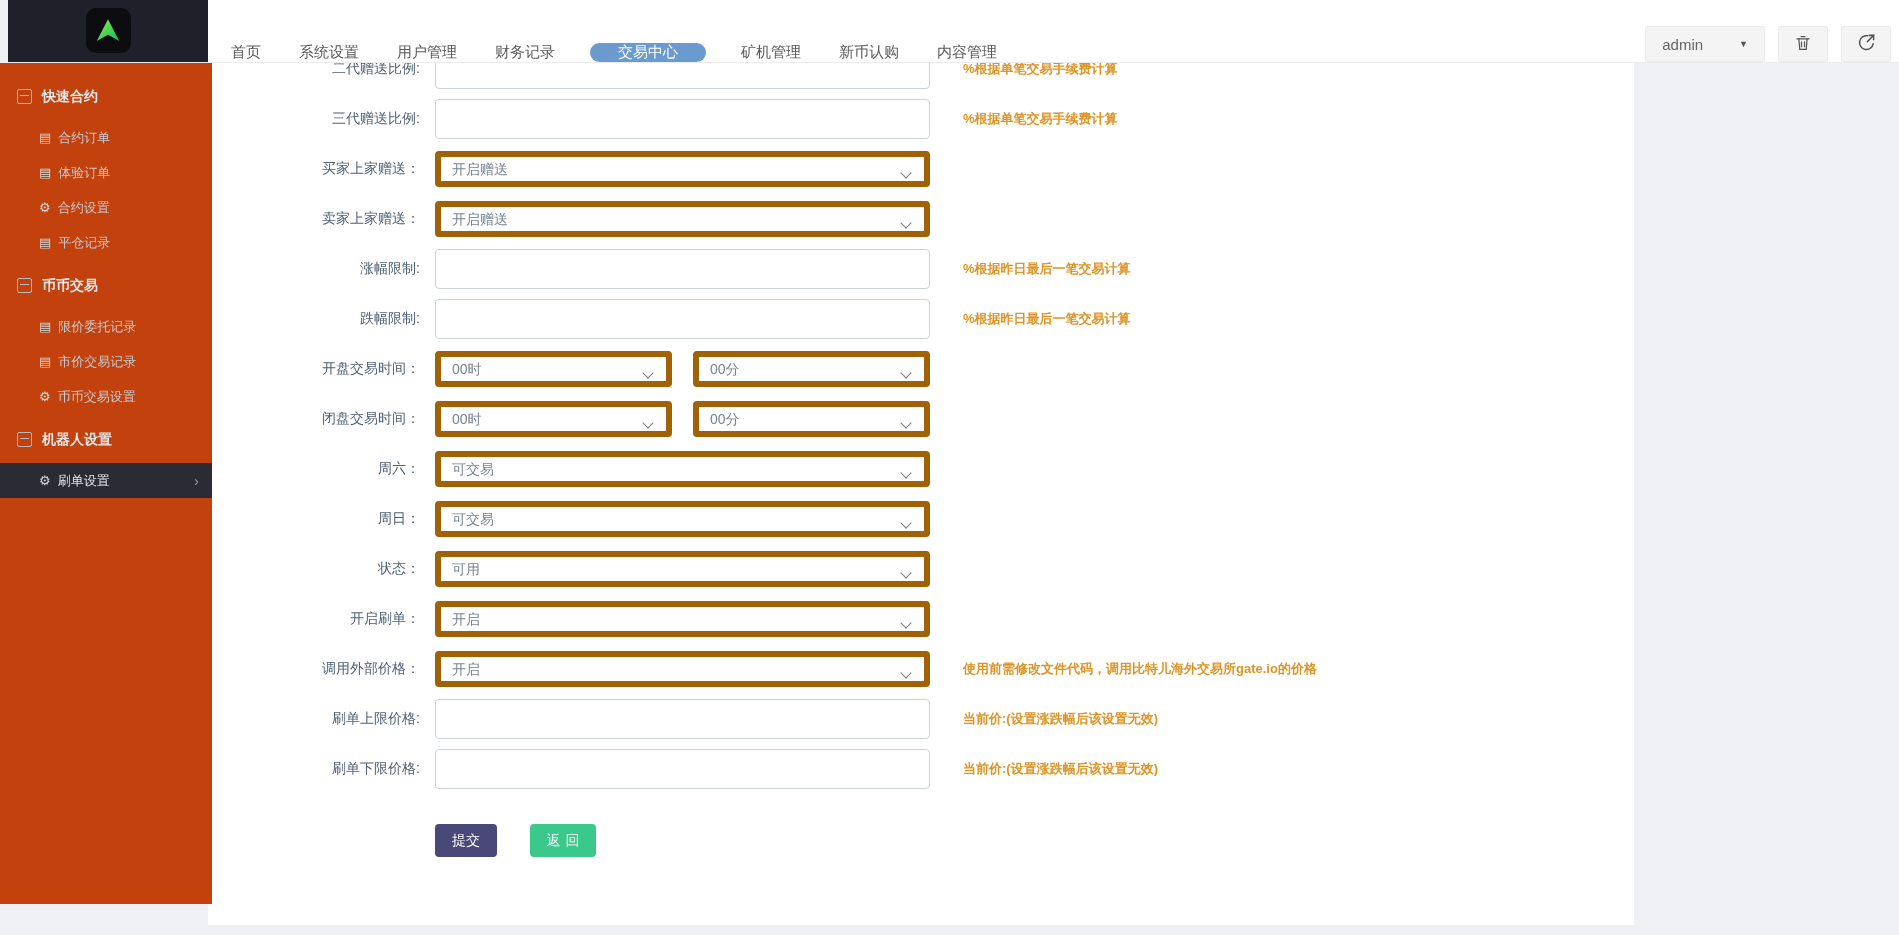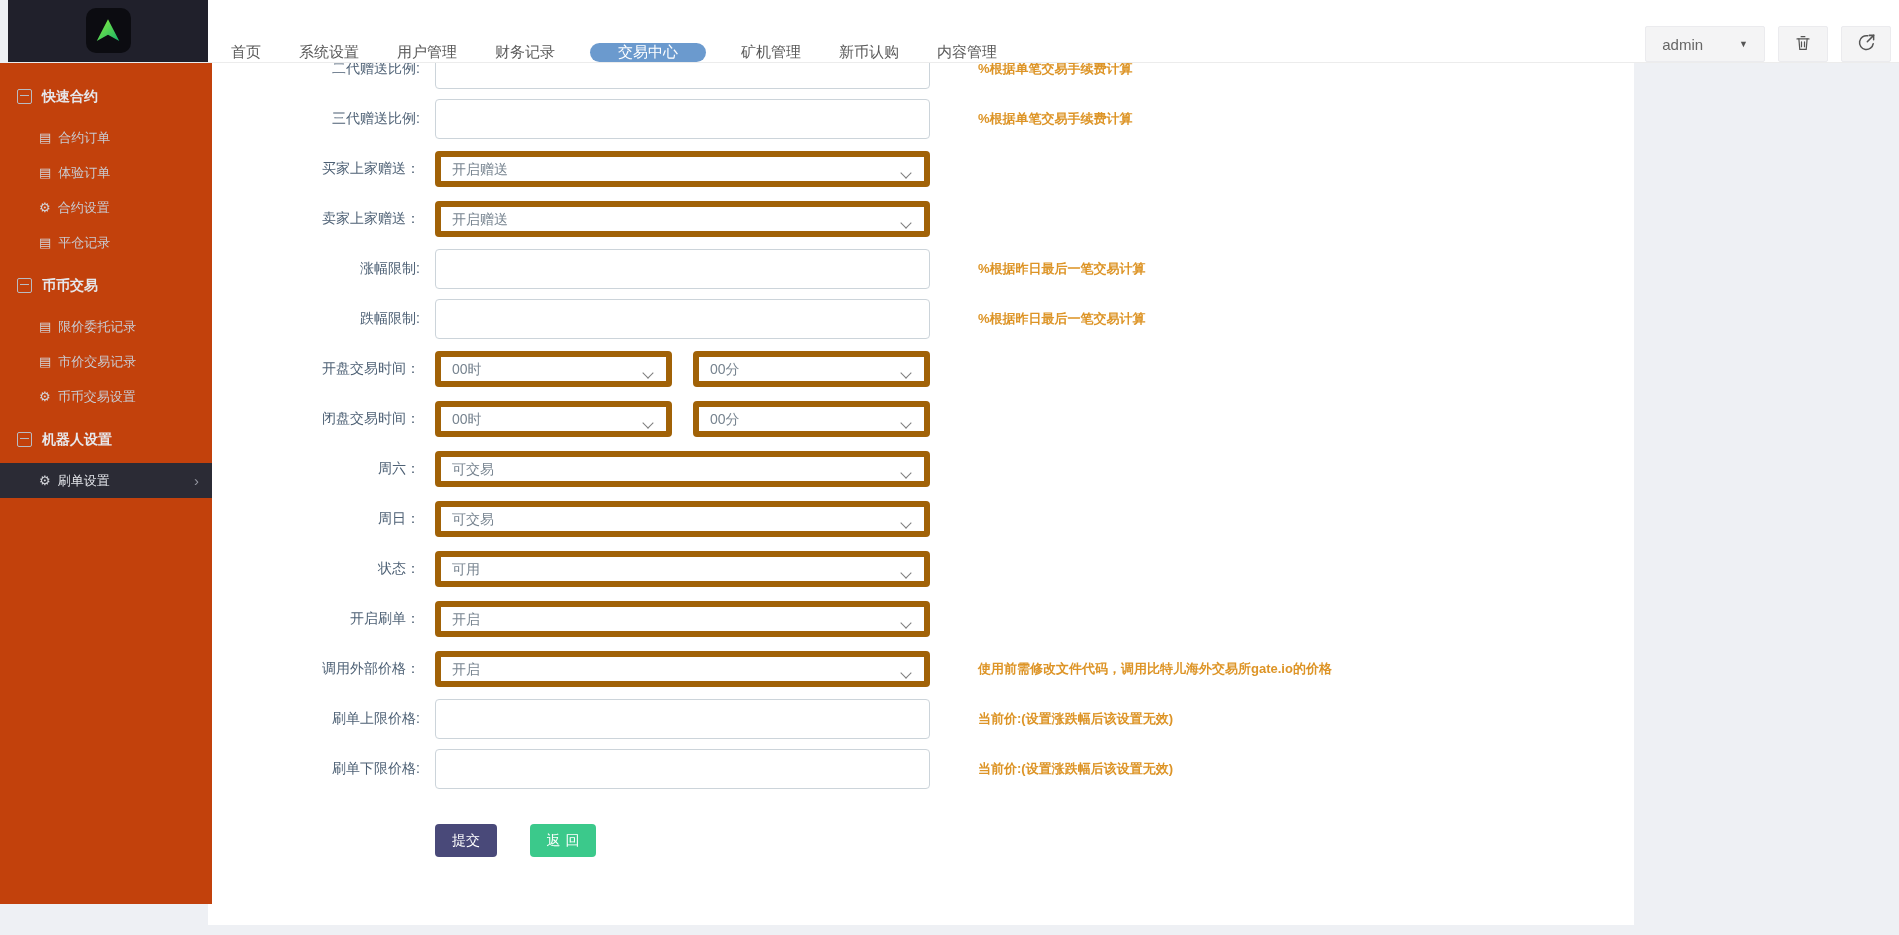--- a/index.html
+++ b/index.html
@@ -44,21 +44,21 @@
   .f-input{width:100%;height:40px;border:1px solid #ccd4da;border-radius:4px;box-sizing:border-box;
     padding:0 12px;font-family:"Liberation Sans",sans-serif;font-size:14px;color:#555;outline:none;background:#fff;}
   .sel{position:relative;height:36px;border:6px solid #a16207;border-radius:4px;box-sizing:border-box;background:#fff;}
   .sel-full{width:100%;}
   .sel-half{width:237px;}
   .sel-half + .sel-half{margin-left:21px;}
   .sel select{appearance:none;-webkit-appearance:none;width:100%;height:100%;border:none;background:transparent;
     padding:0 30px 0 11px;font-family:"Liberation Sans",sans-serif;font-size:14px;color:#76838f;outline:none;cursor:pointer;}
   .sel::after{content:"";position:absolute;right:14px;top:12px;width:7px;height:7px;
     border-right:1.6px solid #7d7d7d;border-bottom:1.6px solid #7d7d7d;transform:rotate(45deg);pointer-events:none;}
-  .f-hint{margin-left:48px;font-size:13px;font-weight:700;color:#dd9426;white-space:nowrap;}
+  .f-hint{margin-left:33px;font-size:13px;font-weight:700;color:#dd9426;white-space:nowrap;}
   .btn-row{margin-top:35px;padding-left:227px;display:flex;}
   .btn{height:33px;border:none;border-radius:4px;color:#fff;font-family:"Liberation Sans",sans-serif;
     font-size:14px;cursor:pointer;display:flex;align-items:center;justify-content:center;}
   .btn.submit{background:#494979;width:62px;}
   .btn.back{background:#3bc98b;width:66px;margin-left:33px;letter-spacing:5px;text-indent:5px;}
 </style>
 </head>
 <body>
 
 <div class="topbar">

